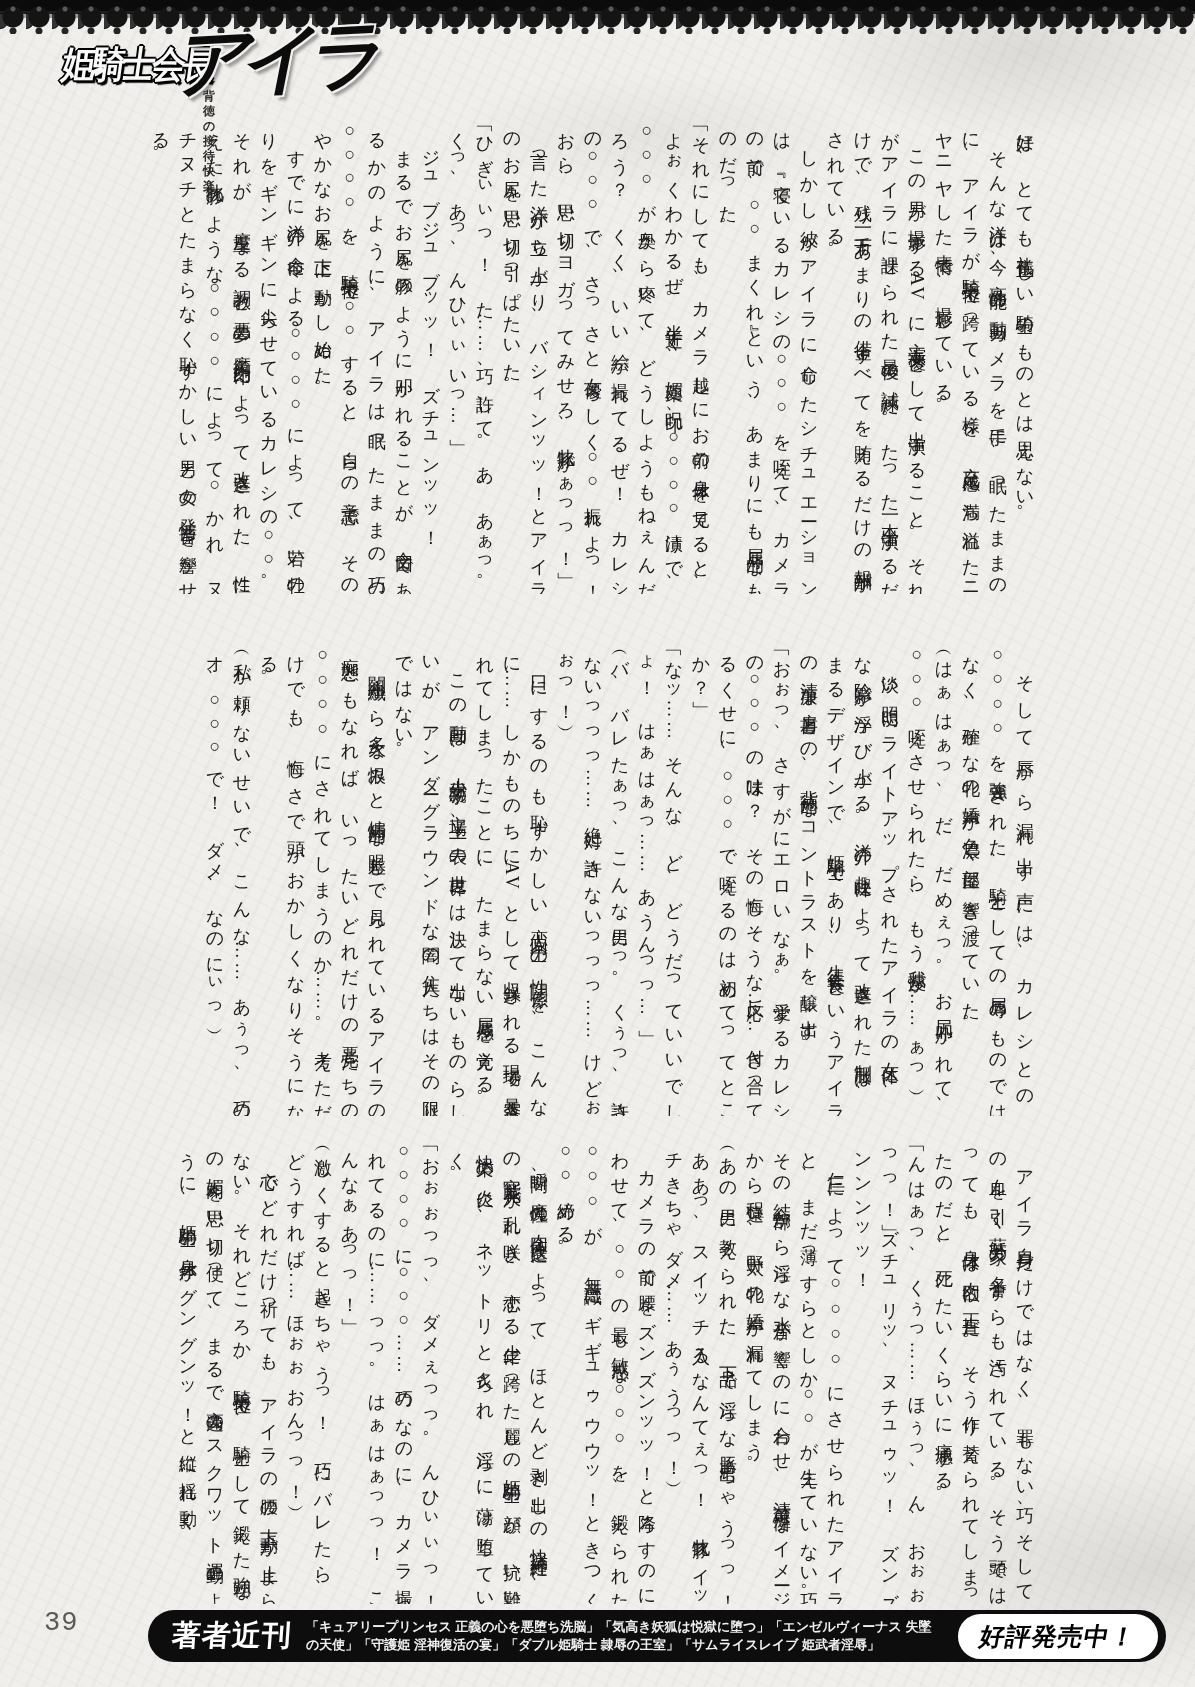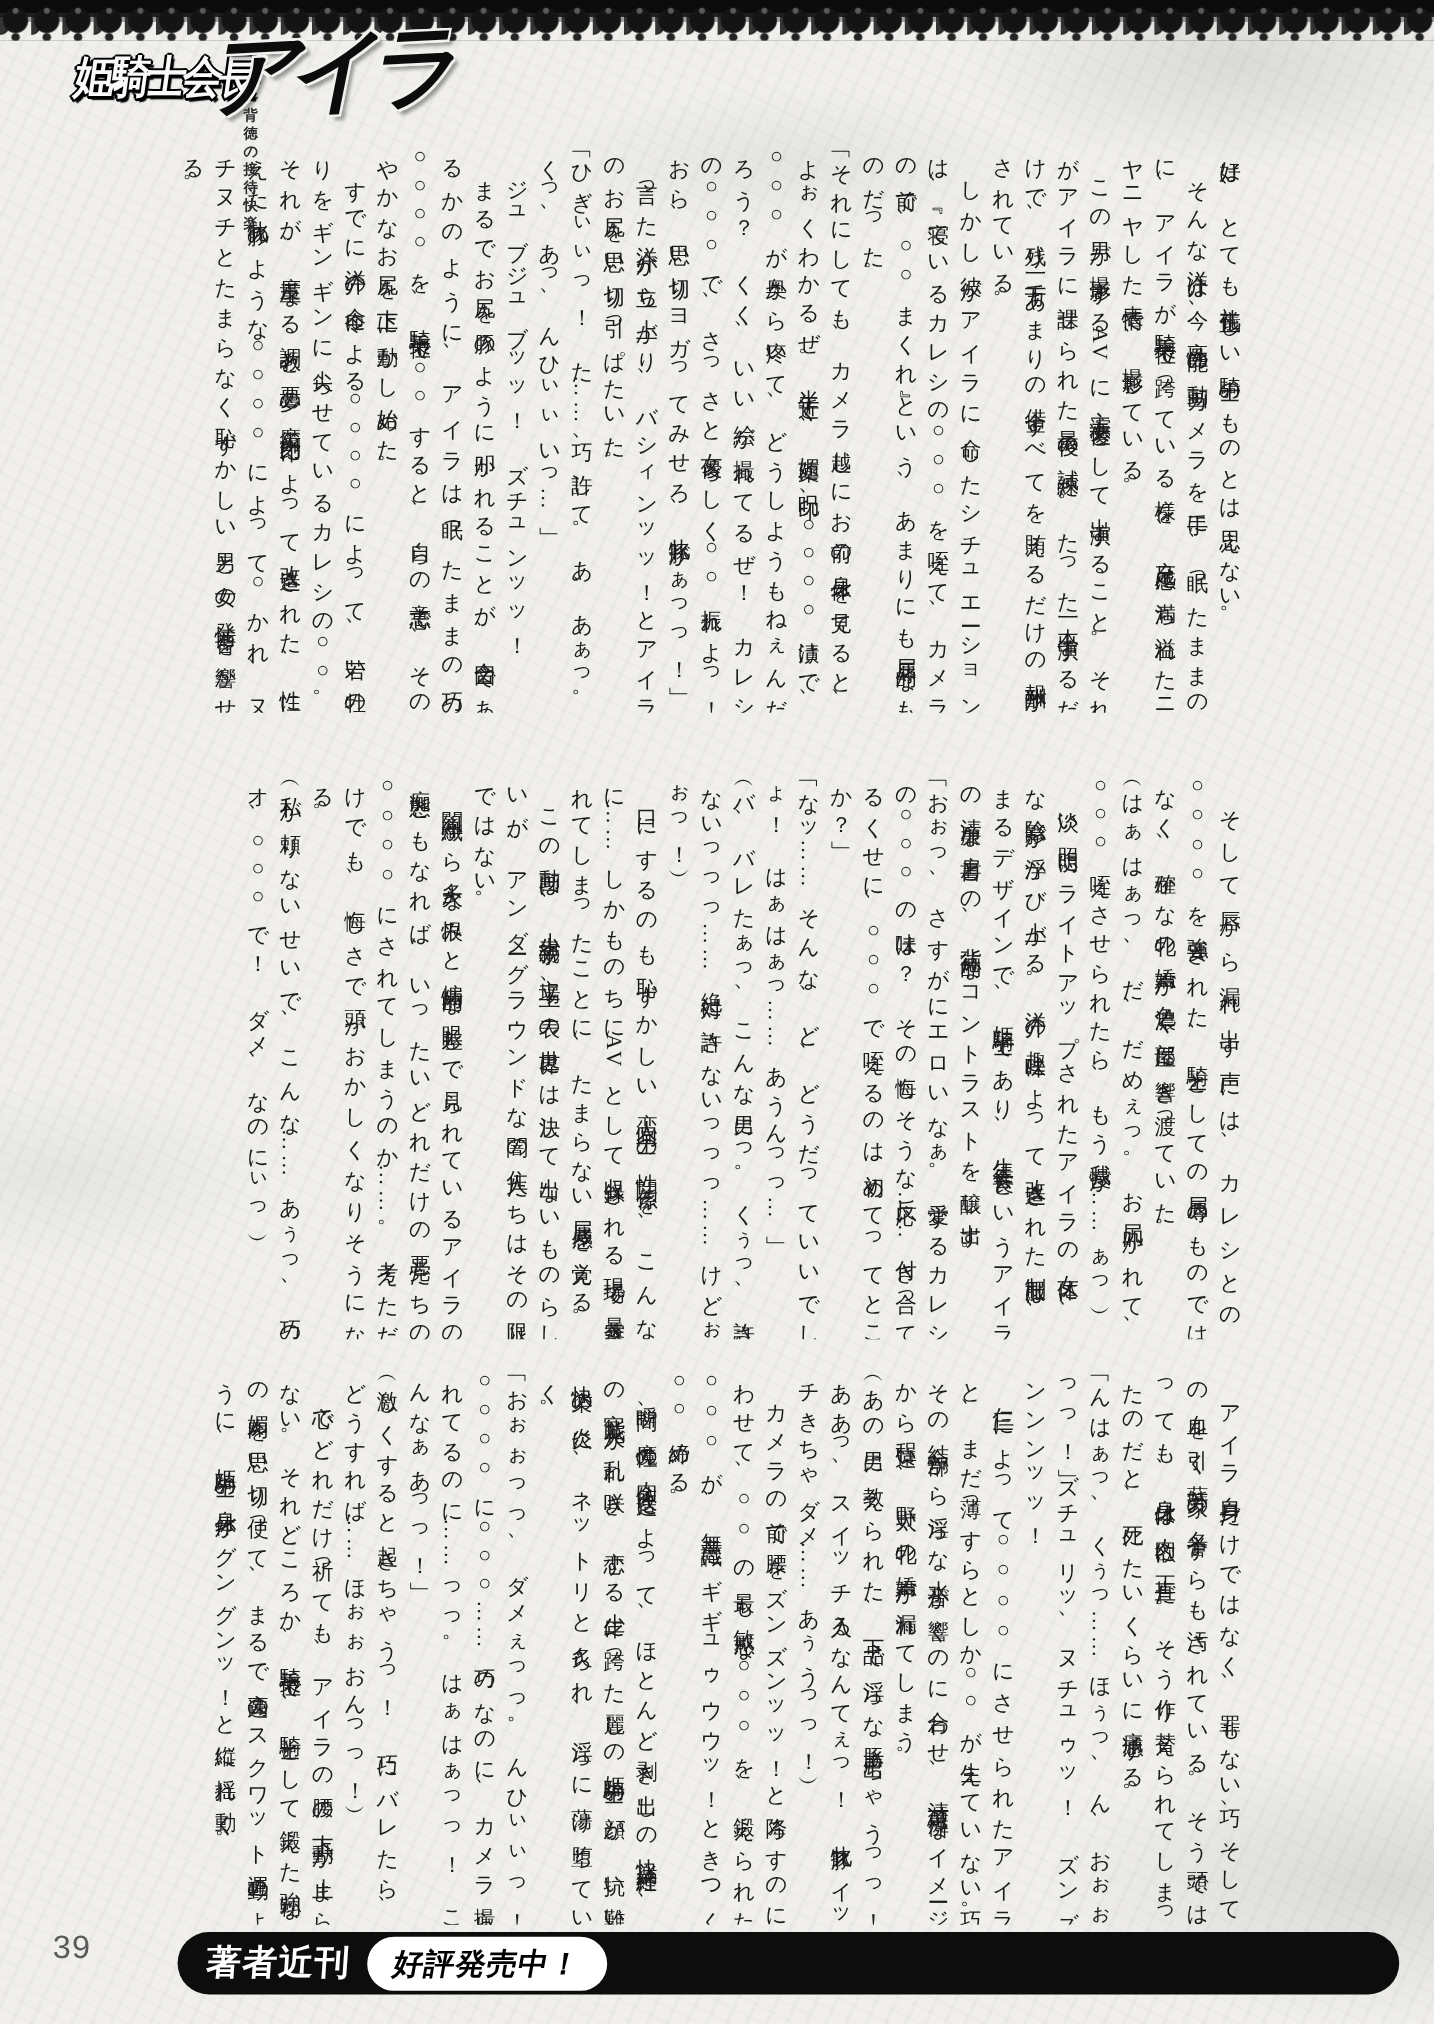--- a/index.html
+++ b/index.html
@@ -59,21 +59,21 @@
   }
   #band1{top:120px;height:474px;}
   #band2{top:644px;height:472px;}
   #band3{top:1140px;height:464px;}
   .band p{margin:0;text-indent:0;}
   .band p.ind{text-indent:1em;}
   
   .page-num{
     position:absolute;left:44px;top:1608px;z-index:2;
     font-size:27px;color:#5a5a5a;letter-spacing:1px;
-    font-family:Liberation Sans, sans-serif;
+    font-family:Liberation Mono, monospace;
   }
   .footer-bar{
     position:absolute;left:148px;top:1610px;width:1018px;height:52px;z-index:2;
     background:#0d0d0d;border-radius:26px;
     display:flex;align-items:center;gap:14px;
     padding:0 8px 0 24px;box-sizing:border-box;
     font-family:"Liberation Sans","DejaVu Sans",sans-serif;
   }
   .footer-label{
     color:#fff;font-weight:900;font-size:29px;white-space:nowrap;
@@ -139,17 +139,18 @@
       <p class="ind">瞬間、魔性の肉体改造によって、ほとんど剥き出しの快楽神経に、無数の官能花火が乱れ咲き、恋する少年に跨った麗しの姫騎士の顔が、抗い難い快楽の炎に、ネットリと炙られ、淫らに蕩け堕ちていく。</p>
       <p class="">「おぉぉっっ、ダメぇっっ。んひぃぃっ！　○○○○に○○○……巧のなのに、カメラ撮られてるのに……っっ。はぁはぁっっ！　こんなぁあっっ！」</p>
       <p class="">（激しくすると起きちゃうっ！　巧にバレたら、私どうすれば……ほぉぉおんっっ！）</p>
       <p class="ind">心でどれだけ祈っても、アイラの腰の上下動が止まらない。それどころか、騎乗位で、騎士として鍛えた強靭な下半身の媚肉を思い切り使って、まるで高速のスクワット運動のように、姫騎士の身体がグングンッ！と縦に揺れ動く。</p>
     </div>
 
   <div class="page-num">39</div>
 
   <div class="footer-bar">
     <span class="footer-label">著者近刊</span>
+    <span class="footer-titles">「キュアリープリンセス 正義の心を悪堕ち洗脳」「気高き妖狐は悦獄に堕つ」「エンゼルヴィーナス 失墜の天使」「守護姫 淫神復活の宴」「ダブル姫騎士 隷辱の王室」「サムライスレイブ 姫武者淫辱」</span>
     <span class="footer-badge">
       <span>好評発売中！</span>
     </span>
   </div>
 </div>
 
 </body></html>

